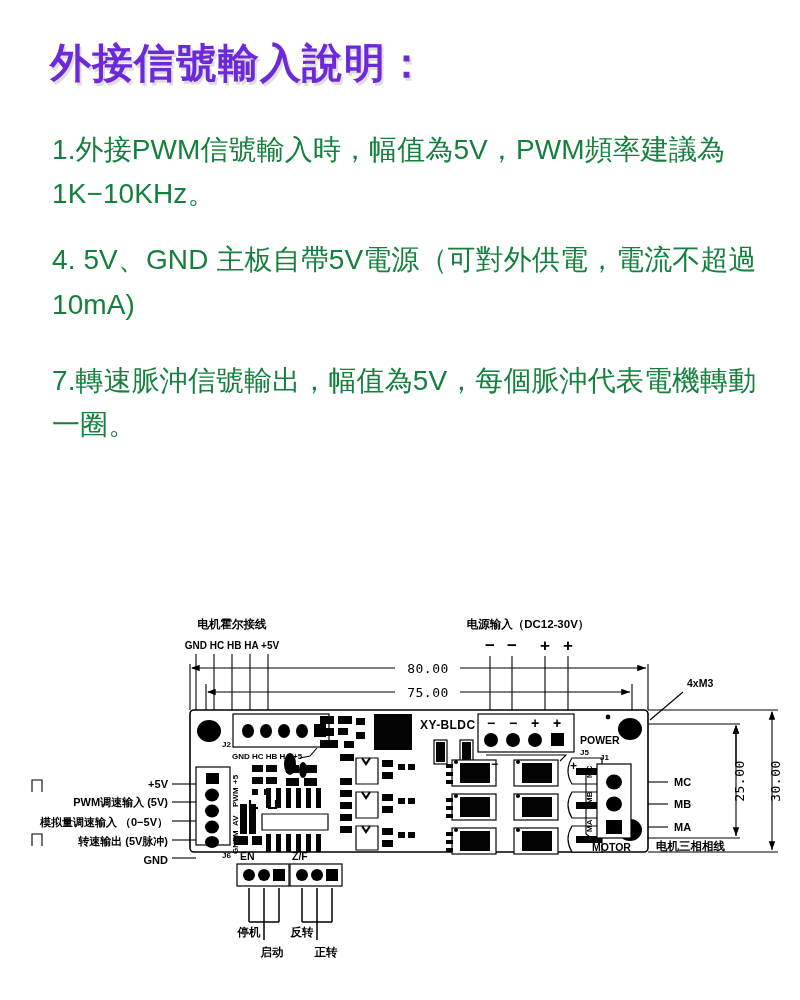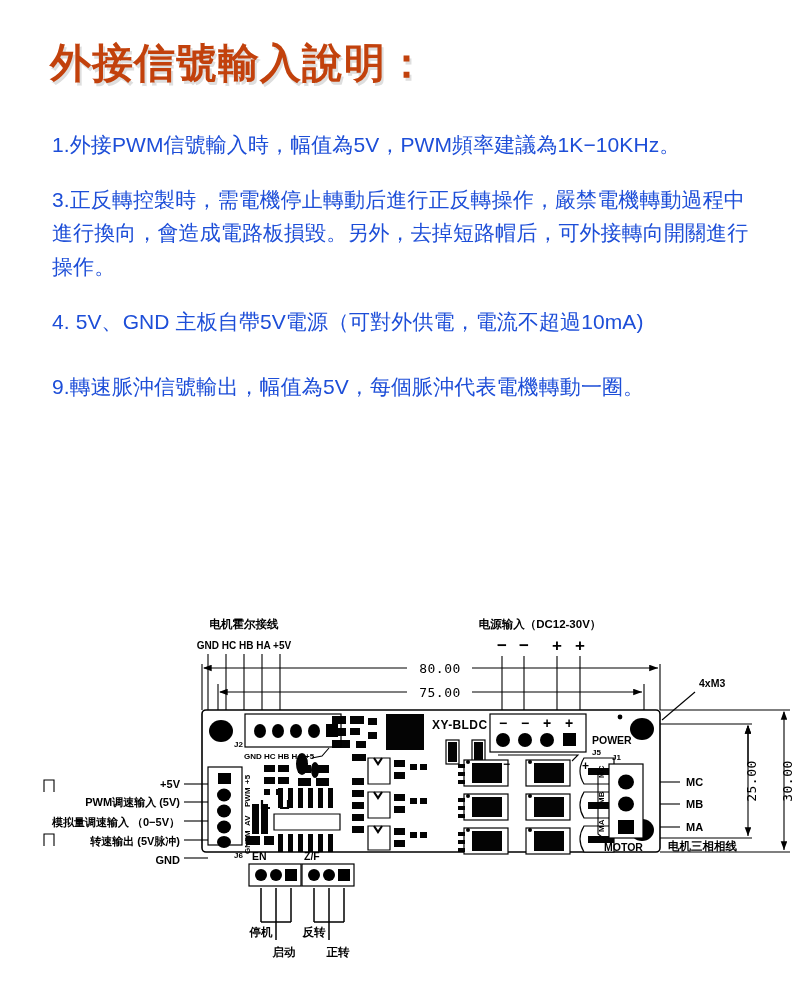--- a/index.html
+++ b/index.html
@@ -15,47 +15,47 @@
     width: 800px; height: 1000px;
     background: #ffffff;
     overflow: hidden;
   }
 
   
   #title-block { position: absolute; left: 50px; top: 42px; }
   #page-title {
     font-size: 41px;
     font-weight: bold;
-    color: #c2410c;
+    color: #6d28d9;
     letter-spacing: 1px;
     line-height: 1.05;
     white-space: nowrap;
     text-shadow: 2px 3px 0 #dedede;
   }
 
   
   #body-text {
     position: absolute;
     left: 52px; top: 128px;
     width: 706px;
   }
   .para {
-    font-size: 21px;
-    color: #1d4ed8;
+    font-size: 28px;
+    color: #15803d;
     line-height: 1.58;
     margin: 0 0 22px 0;
     letter-spacing: .1px;
     text-align: left;
   }
   .para.tight { margin-bottom: 32px; }
 
   
   #diagram-wrap {
     position: absolute;
-    left: 12px; top: 592px;
+    left: 0; top: 592px;
     width: 684px; height: 390px;
   }
   #diagram-svg { display:block; width: 800px; height: 390px; }
 
   .ln   { stroke:#000; stroke-width:1.5; fill:none; }
   .ln-t { stroke:#000; stroke-width:1.1; fill:none; }
   .ln-b { stroke:#000; stroke-width:2.2; fill:none; }
   .pad  { fill:#000; }
   .wht  { fill:#fff; stroke:#000; stroke-width:1.6; }
   .wht2 { fill:#fff; stroke:#000; stroke-width:1.2; }
@@ -73,23 +73,22 @@
 <body>
 
 <div id="page">
 
   <div id="title-block">
     <div id="page-title">外接信號輸入說明：</div>
   </div>
 
   <div id="body-text">
     <p class="para">1.外接PWM信號輸入時，幅值為5V，PWM頻率建議為1K−10KHz。</p>
-    <p class="para">3.正反轉控製時，需電機停止轉動后進行正反轉操作，嚴禁電機轉動過程中進行換向，會造成電路板損毀。另外，去掉短路帽后，可外接轉向開關進行操作。</p>
     <p class="para tight">4. 5V、GND 主板自帶5V電源（可對外供電，電流不超過10mA)</p>
-    <p class="para">9.轉速脈沖信號輸出，幅值為5V，每個脈沖代表電機轉動一圈。</p>
+    <p class="para">7.轉速脈沖信號輸出，幅值為5V，每個脈沖代表電機轉動一圈。</p>
   </div>
 
   <div id="diagram-wrap">
   <svg id="diagram-svg" viewBox="0 0 800 390" xmlns="http://www.w3.org/2000/svg">
 
     <defs>
       <marker id="ar" markerWidth="9" markerHeight="9" refX="8" refY="3" orient="auto">
         <path d="M0,0 L8,3 L0,6 z" fill="#000"></path>
       </marker>
       <marker id="arS" markerWidth="9" markerHeight="9" refX="1" refY="3" orient="auto">

